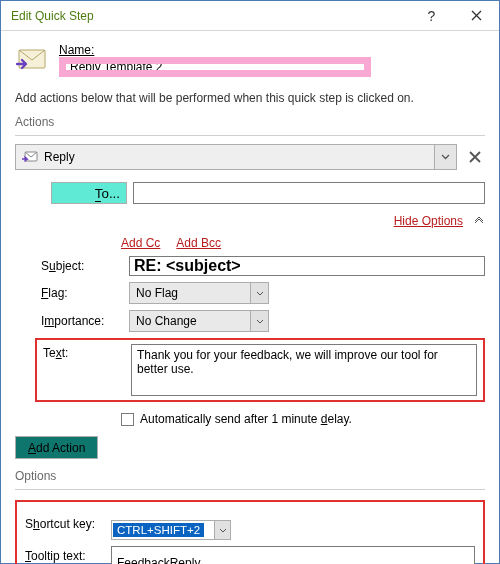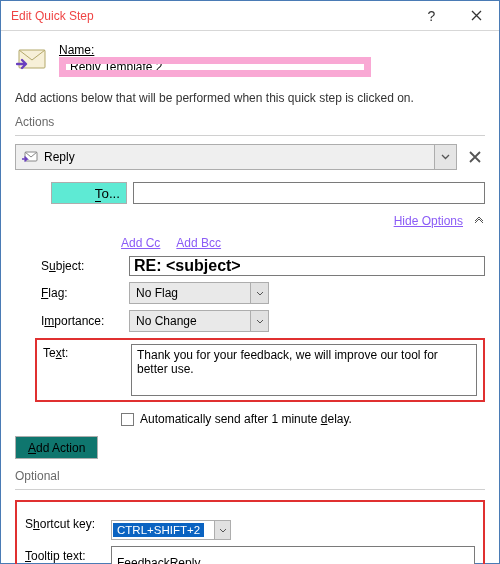--- a/index.html
+++ b/index.html
@@ -25,21 +25,21 @@
   .titlebar {
     height: 30px;
     background: #fff;
     display: flex;
     align-items: center;
     border-bottom: 1px solid #d7d7d7;
   }
   .titlebar-title {
     padding-left: 10px;
     font-size: 12px;
-    color: #ef4444;
+    color: #4d7c0f;
     flex: 1;
   }
   .titlebar-btn {
     width: 45px;
     height: 30px;
     display: flex;
     align-items: center;
     justify-content: center;
     color: #333;
     font-size: 14px;
@@ -134,21 +134,21 @@
     border: 1px solid #7a7a7a;
     background: #fff;
   }
   .hide-row {
     display: flex;
     justify-content: flex-end;
     align-items: center;
     gap: 10px;
     margin: 6px 0 8px 0;
   }
-  .link { color: #8b5cf6; text-decoration: underline; cursor: pointer; }
+  .link { color: #b91c1c; text-decoration: underline; cursor: pointer; }
   .chev-up { font-size: 11px; color: #555; }
   .cc-row { margin-left: 106px; margin-bottom: 6px; display: flex; gap: 16px; }
   .form-grid {
     display: grid;
     grid-template-columns: 80px 1fr;
     column-gap: 8px;
     row-gap: 6px;
     align-items: center;
     margin-left: 26px;
   }
@@ -374,21 +374,21 @@
 
     <div class="auto-row">
       <div class="checkbox"></div>
       <span>Automatically send after 1 minute <span class="lbl-under">d</span>elay.</span>
     </div>
 
     <div class="add-action-row">
       <button class="btn"><span class="lbl-under">A</span>dd Action</button>
     </div>
 
-    <div class="section-label">Optional</div>
+    <div class="section-label">Options</div>
     <hr class="hr-line">
 
     <div class="optional-box">
       <div class="opt-grid">
         <div>S<span class="lbl-under">h</span>ortcut key:</div>
         <div>
           <div class="shortcut-combo">
             <span class="shortcut-val">CTRL+SHIFT+2</span>
             <div class="chev">
                 <svg width="8" height="5" viewBox="0 0 8 5">

